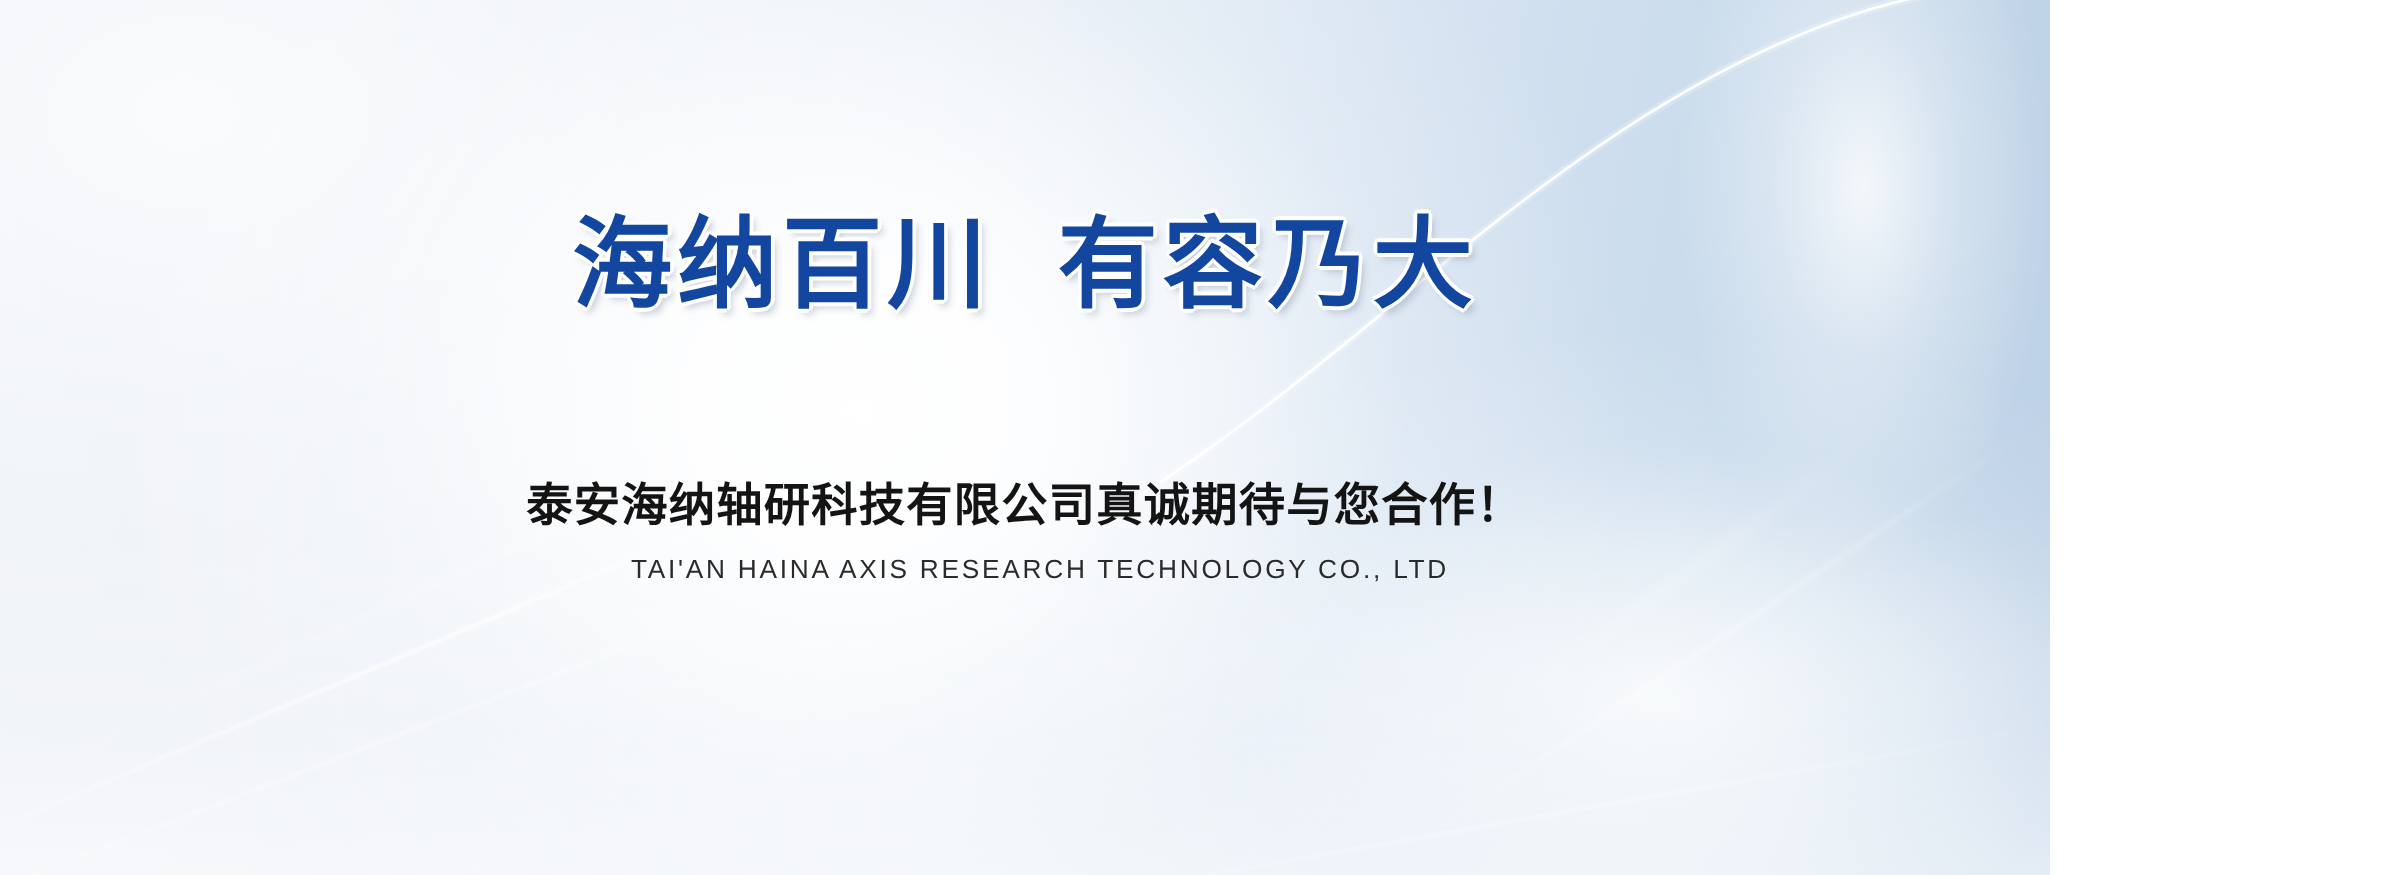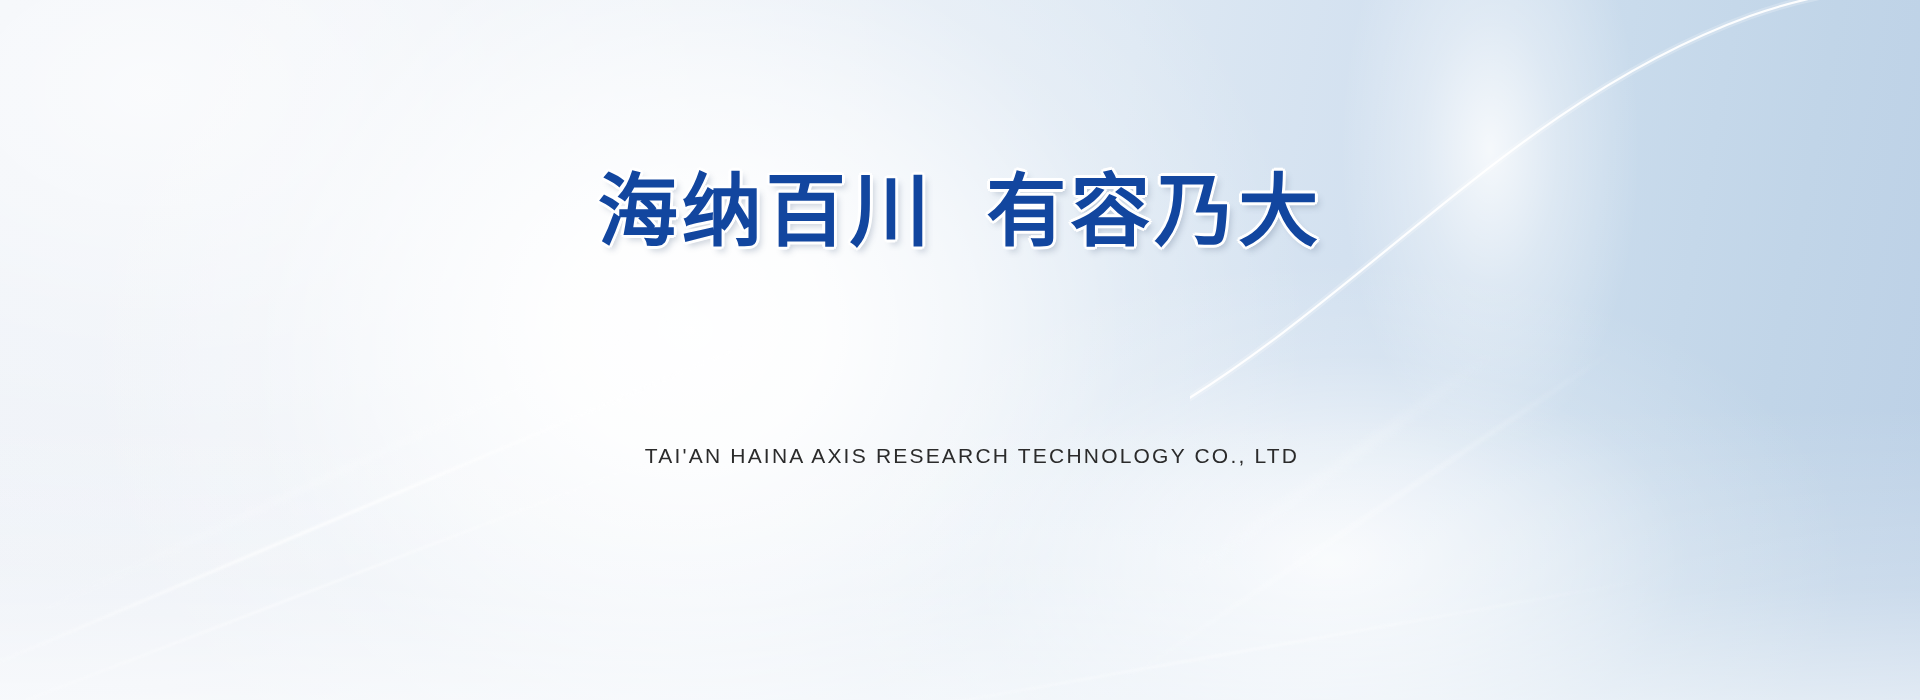--- a/index.html
+++ b/index.html
@@ -3,21 +3,21 @@
 <meta charset="utf-8">
 <title>Banner</title>
 <style>
   html, body {
     margin: 0;
     padding: 0;
     background: #ffffff;
   }
   #banner {
     position: relative;
-    width: 1920px;
+    width: 1640px;
     height: 700px;
     overflow: hidden;
     font-family: "Liberation Sans", "DejaVu Sans", sans-serif;
     
     background:
       linear-gradient(100deg,
         #eef2f8 0%,
         #edf1f7 14%,
         #e9eff6 28%,
         #e4ecf5 42%,
@@ -189,17 +189,18 @@
 
   <svg class="arc" viewBox="0 0 740 420" preserveAspectRatio="none">
     <path d="M -20 420 C 180 300, 330 110, 560 26 C 640 -2, 700 -6, 760 2" stroke-width="2.2" stroke-linecap="round" opacity="0.95"></path>
     <path d="M -20 420 C 180 300, 330 110, 560 26 C 640 -2, 700 -6, 760 2" stroke-width="7" stroke-linecap="round" opacity="0.22"></path>
   </svg>
 
   <div class="content">
 
     <h1 class="headline">海纳百川  有容乃大</h1>
 
+    <p class="subtitle-cn">泰安海纳轴研科技有限公司真诚期待与您合作！</p>
 
     <p class="subtitle-en">TAI'AN HAINA AXIS RESEARCH TECHNOLOGY CO., LTD</p>
 
   </div>
 </div>
 
 </body></html>

